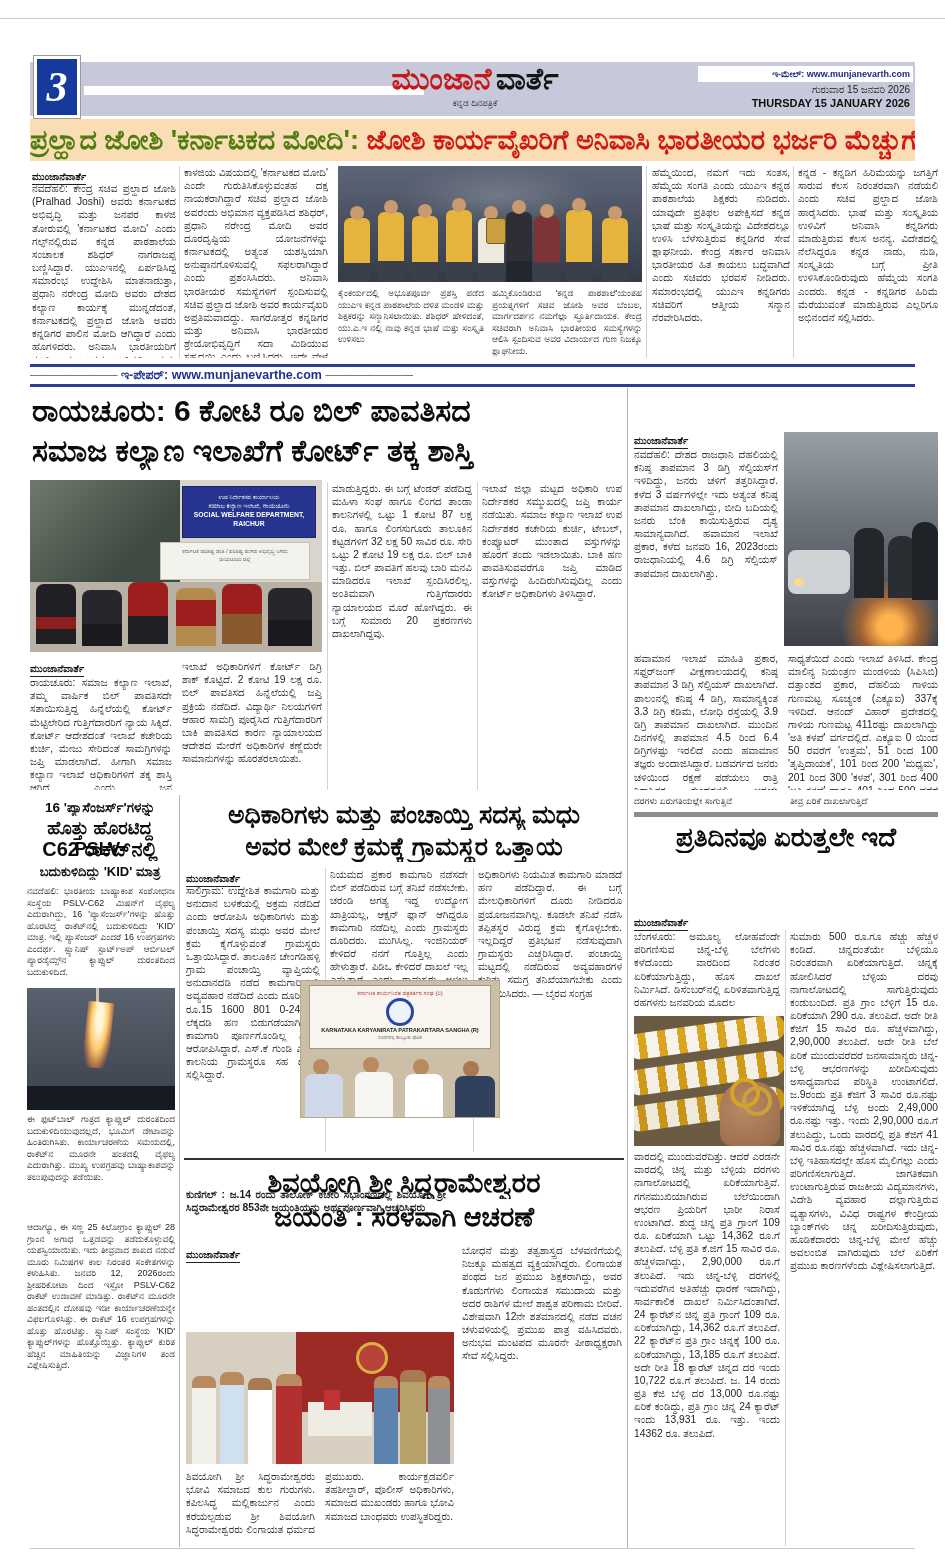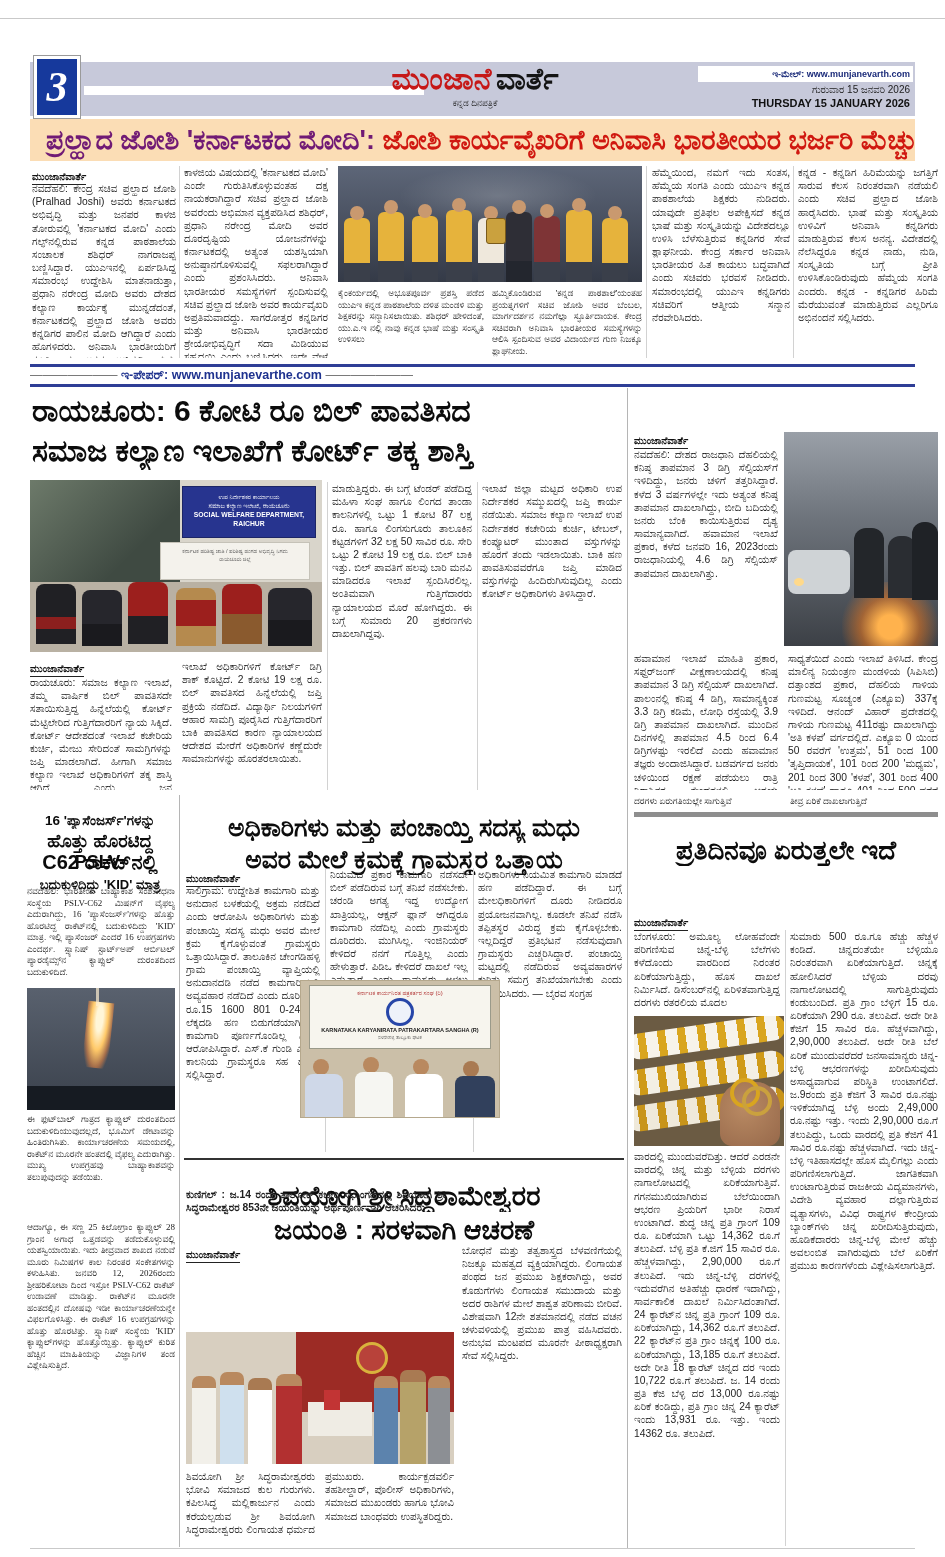--- a/index.html
+++ b/index.html
@@ -1,23 +1,23 @@
 <!DOCTYPE html>
 <html><head>
 <meta charset="utf-8">
 <style>
   html,body{margin:0;padding:0;background:#e8e8e8;}
   .page{position:relative;width:945px;height:1557px;background:#ffffff;margin:0 auto;
         font-family:"Liberation Sans", sans-serif;overflow:hidden;}
   .abs{position:absolute;}
   .txt{font-size:10.3px;line-height:1.28;text-align:justify;color:#1d1d1d;overflow:hidden;}
-  .small{font-size:9px;font-family:Liberation Serif, serif;}
+  .small{font-size:9px;}
   .byl{font-weight:bold;font-size:10px;color:#111;border-bottom:1.5px solid #222;display:inline-block;padding-bottom:1px;}
   .hl{font-weight:800;color:#0c0c0c;white-space:nowrap;overflow:hidden;}
-  .center{text-align:center;margin-top:13px;}
+  .center{text-align:center;}
   .vrule{width:1px;background:#b5b5b5;}
   .lrule{width:1px;background:#d2d2d2;}
   .photo{overflow:hidden;}
   .photo span{position:absolute;display:block;}
   .epaper{border-top:3px solid #2e3e96;border-bottom:3px solid #2e3e96;background:#fff;
           text-align:left;font-weight:bold;font-size:12.5px;color:#1f338f;line-height:17px;}
   .epaper::before{content:"———————  ";color:#666;font-weight:normal;}
   .epaper::after{content:"  ———————";color:#666;font-weight:normal;}
 </style>
 </head>
@@ -36,21 +36,21 @@
       <span style="font-size:30px;font-weight:800;color:#c61817;">ಮುಂಜಾನೆ</span>
       <span style="font-size:30px;font-weight:800;color:#141414;">ವಾರ್ತೆ</span>
       <div style="font-size:9px;color:#222;margin-top:1px;">ಕನ್ನಡ ದಿನಪತ್ರಿಕೆ</div>
     </div>
   </div>
   <div class="abs" style="left:34px;top:56px;width:46px;height:62px;background:#16399c;border:3px solid #ffffff;outline:1px solid #9a9a9a;box-sizing:border-box;text-align:center;">
     <span style="font-family:'Liberation Serif',serif;font-style:italic;font-weight:800;font-size:42px;color:#ffffff;line-height:56px;">3</span>
   </div>
 
   <div class="abs" style="left:30px;top:119px;width:885px;height:42px;background:#fbddb5;text-align:center;white-space:nowrap;overflow:hidden;">
-    <span style="font-size:27px;font-weight:800;color:#701a75;line-height:42px;margin-left:16px;">ಪ್ರಲ್ಹಾದ ಜೋಶಿ 'ಕರ್ನಾಟಕದ ಮೋದಿ': </span><span style="font-size:27px;font-weight:800;color:#d01810;line-height:42px;">ಜೋಶಿ ಕಾರ್ಯವೈಖರಿಗೆ ಅನಿವಾಸಿ ಭಾರತೀಯರ ಭರ್ಜರಿ ಮೆಚ್ಚುಗೆ</span>
+    <span style="font-size:27px;font-weight:800;color:#4d7c0f;line-height:42px;">ಪ್ರಲ್ಹಾದ ಜೋಶಿ 'ಕರ್ನಾಟಕದ ಮೋದಿ': </span><span style="font-size:27px;font-weight:800;color:#d01810;line-height:42px;">ಜೋಶಿ ಕಾರ್ಯವೈಖರಿಗೆ ಅನಿವಾಸಿ ಭಾರತೀಯರ ಭರ್ಜರಿ ಮೆಚ್ಚುಗೆ</span>
   </div>
 
   <div class="abs" style="left:32px;top:166px;width:144px;"><span class="byl">ಮುಂಜಾನೆವಾರ್ತೆ</span></div>
   <div class="abs txt" style="left:32px;top:182px;width:144px;height:176px;">ನವದೆಹಲಿ: ಕೇಂದ್ರ ಸಚಿವ ಪ್ರಲ್ಹಾದ ಜೋಶಿ (Pralhad Joshi) ಅವರು ಕರ್ನಾಟಕದ ಅಭಿವೃದ್ಧಿ ಮತ್ತು ಜನಪರ ಕಾಳಜಿ ತೋರುವಲ್ಲಿ 'ಕರ್ನಾಟಕದ ಮೋದಿ' ಎಂದು ಗಲ್ಫ್‌ನಲ್ಲಿರುವ ಕನ್ನಡ ಪಾಠಶಾಲೆಯ ಸಂಚಾಲಕ ಶಶಿಧರ್ ನಾಗರಾಜಪ್ಪ ಬಣ್ಣಿಸಿದ್ದಾರೆ. ಯುಎಇನಲ್ಲಿ ಏರ್ಪಡಿಸಿದ್ದ ಸಮಾರಂಭ ಉದ್ದೇಶಿಸಿ ಮಾತನಾಡುತ್ತಾ, ಪ್ರಧಾನಿ ನರೇಂದ್ರ ಮೋದಿ ಅವರು ದೇಶದ ಕಲ್ಯಾಣ ಕಾರ್ಯಕ್ಕೆ ಮುನ್ನಡೆದಂತೆ, ಕರ್ನಾಟಕದಲ್ಲಿ ಪ್ರಲ್ಹಾದ ಜೋಶಿ ಅವರು ಕನ್ನಡಿಗರ ಪಾಲಿನ ಮೋದಿ ಆಗಿದ್ದಾರೆ ಎಂದು ಹೊಗಳಿದರು. ಅನಿವಾಸಿ ಭಾರತೀಯರಿಗೆ ಸ್ಫೂರ್ತಿ ಕರ್ನಾಟಕದ ಅಭಿವೃದ್ಧಿ ಮತ್ತು ಜನಪರ</div>
   <div class="abs txt" style="left:184px;top:166px;width:144px;height:192px;">ಕಾಳಜಿಯ ವಿಷಯದಲ್ಲಿ 'ಕರ್ನಾಟಕದ ಮೋದಿ' ಎಂದೇ ಗುರುತಿಸಿಕೊಳ್ಳುವಂತಹ ದಕ್ಷ ನಾಯಕರಾಗಿದ್ದಾರೆ ಸಚಿವ ಪ್ರಲ್ಹಾದ ಜೋಶಿ ಅವರೆಂದು ಅಭಿಮಾನ ವ್ಯಕ್ತಪಡಿಸಿದ ಶಶಿಧರ್, ಪ್ರಧಾನಿ ನರೇಂದ್ರ ಮೋದಿ ಅವರ ದೂರದೃಷ್ಟಿಯ ಯೋಜನೆಗಳನ್ನು ಕರ್ನಾಟಕದಲ್ಲಿ ಅತ್ಯಂತ ಯಶಸ್ವಿಯಾಗಿ ಅನುಷ್ಠಾನಗೊಳಿಸುವಲ್ಲಿ ಸಫಲರಾಗಿದ್ದಾರೆ ಎಂದು ಪ್ರಶಂಸಿಸಿದರು. ಅನಿವಾಸಿ ಭಾರತೀಯರ ಸಮಸ್ಯೆಗಳಿಗೆ ಸ್ಪಂದಿಸುವಲ್ಲಿ ಸಚಿವ ಪ್ರಲ್ಹಾದ ಜೋಶಿ ಅವರ ಕಾರ್ಯವೈಖರಿ ಅಪ್ರತಿಮವಾದದ್ದು. ಸಾಗರೋತ್ತರ ಕನ್ನಡಿಗರ ಮತ್ತು ಅನಿವಾಸಿ ಭಾರತೀಯರ ಶ್ರೇಯೋಭಿವೃದ್ಧಿಗೆ ಸದಾ ಮಿಡಿಯುವ ಸಹೃದಯಿ ಎಂದು ಬಣ್ಣಿಸಿದರು. ಇದೇ ವೇಳೆ ವಿದೇಶದಲ್ಲಿ ಕನ್ನಡ ಪಸರಿಸುವ</div>
 
   <div class="abs photo" style="left:338px;top:166px;width:304px;height:116px;background:linear-gradient(#5d6678,#343a47);">
     <span style="left:60px;top:0;width:200px;height:60px;background:radial-gradient(ellipse,rgba(255,255,255,0.18),transparent 70%);"></span>
     <span style="left:6px;bottom:0;width:26px;height:64px;background:linear-gradient(#e6b33c 0 70%,#3a3f4a 70%);border-radius:6px 6px 0 0;"></span>
     <span style="left:12px;bottom:62px;width:14px;height:14px;background:#c9996f;border-radius:50%;"></span>
@@ -191,21 +191,21 @@
     <span style="left:214px;top:38px;width:26px;height:94px;background:linear-gradient(#a97a52 0 13%,#b6a269 13%);border-radius:7px 7px 0 0;"></span>
     <span style="left:242px;top:44px;width:22px;height:88px;background:linear-gradient(#b9895f 0 14%,#8c8f94 14%);border-radius:7px 7px 0 0;"></span>
   </div>
   <div class="abs txt" style="left:186px;top:1470px;width:268px;height:76px;column-count:2;column-gap:10px;">ಶಿವಯೋಗಿ ಶ್ರೀ ಸಿದ್ಧರಾಮೇಶ್ವರರು ಭೋವಿ ಸಮಾಜದ ಕುಲ ಗುರುಗಳು. ಕಪಿಲಸಿದ್ಧ ಮಲ್ಲಿಕಾರ್ಜುನ ಎಂದು ಕರೆಯಲ್ಪಡುವ ಶ್ರೀ ಶಿವಯೋಗಿ ಸಿದ್ಧರಾಮೇಶ್ವರರು ಲಿಂಗಾಯತ ಧರ್ಮದ ಪ್ರಮುಖರು. ಕಾರ್ಯಕ್ಬಡವರ್ಲಿ ತಹಶೀಲ್ದಾರ್, ಪೊಲೀಸ್ ಅಧಿಕಾರಿಗಳು, ಸಮಾಜದ ಮುಖಂಡರು ಹಾಗೂ ಭೋವಿ ಸಮಾಜದ ಬಾಂಧವರು ಉಪಸ್ಥಿತರಿದ್ದರು.</div>
 
   <div class="abs txt small" style="left:634px;top:796px;width:144px;height:12px;white-space:nowrap;">ದರಗಳು ಏರುಗತಿಯಲ್ಲೇ ಸಾಗುತ್ತಿವೆ</div>
   <div class="abs txt small" style="left:790px;top:796px;width:148px;height:12px;white-space:nowrap;">ತೀವ್ರ ಏರಿಕೆ ದಾಖಲಾಗುತ್ತಿದೆ</div>
   <div class="abs" style="left:634px;top:812px;width:304px;height:5px;background:#8e8e8e;"></div>
   <div class="abs hl center" style="left:634px;top:822px;width:304px;font-size:26px;">ಪ್ರತಿದಿನವೂ ಏರುತ್ತಲೇ ಇದೆ</div>
   <div class="abs" style="left:634px;top:912px;width:146px;"><span class="byl">ಮುಂಜಾನೆವಾರ್ತೆ</span></div>
-  <div class="abs txt" style="left:634px;top:930px;width:146px;height:84px;">ಬೆಂಗಳೂರು: ಅಮೂಲ್ಯ ಲೋಹವೆಂದೇ ಪರಿಗಣಿಸುವ ಚಿನ್ನ-ಬೆಳ್ಳಿ ಬೆಲೆಗಳು ಕಳೆದೊಂದು ವಾರದಿಂದ ನಿರಂತರ ಏರಿಕೆಯಾಗುತ್ತಿದ್ದು, ಹೊಸ ದಾಖಲೆ ನಿರ್ಮಿಸಿದೆ. ಡಿಸೆಂಬರ್‌ನಲ್ಲಿ ಏರಿಳಿತವಾಗುತ್ತಿದ್ದ ದರಗಳು ರತರಲಿಯ ಮೊದಲ</div>
+  <div class="abs txt" style="left:634px;top:930px;width:146px;height:84px;">ಬೆಂಗಳೂರು: ಅಮೂಲ್ಯ ಲೋಹವೆಂದೇ ಪರಿಗಣಿಸುವ ಚಿನ್ನ-ಬೆಳ್ಳಿ ಬೆಲೆಗಳು ಕಳೆದೊಂದು ವಾರದಿಂದ ನಿರಂತರ ಏರಿಕೆಯಾಗುತ್ತಿದ್ದು, ಹೊಸ ದಾಖಲೆ ನಿರ್ಮಿಸಿದೆ. ಡಿಸೆಂಬರ್‌ನಲ್ಲಿ ಏರಿಳಿತವಾಗುತ್ತಿದ್ದ ರಹಗಳನು ಜನವರಿಯ ಮೊದಲ</div>
 
   <div class="abs photo" style="left:634px;top:1016px;width:150px;height:130px;background:#6b5b43;">
     <span style="left:-8px;top:8px;width:160px;height:26px;border-radius:13px;background:repeating-linear-gradient(90deg,#f7f3ea 0 12px,#d9a51f 12px 20px);transform:rotate(-8deg);"></span>
     <span style="left:-8px;top:44px;width:160px;height:26px;border-radius:13px;background:repeating-linear-gradient(90deg,#f3efe4 0 12px,#cf9a18 12px 20px);transform:rotate(-8deg);"></span>
     <span style="left:-8px;top:80px;width:160px;height:26px;border-radius:13px;background:repeating-linear-gradient(90deg,#efe9da 0 12px,#c8941a 12px 20px);transform:rotate(-8deg);"></span>
     <span style="left:86px;top:66px;width:60px;height:64px;background:radial-gradient(circle at 40% 40%,#b98a63,#96684a);border-radius:40% 40% 20% 20%;"></span>
     <span style="left:96px;top:62px;width:22px;height:22px;border:4px solid #d9a51f;border-radius:50%;"></span>
     <span style="left:108px;top:70px;width:22px;height:22px;border:4px solid #caa13e;border-radius:50%;"></span>
   </div>
   <div class="abs txt" style="left:634px;top:1150px;width:146px;height:396px;">ವಾರದಲ್ಲಿ ಮುಂದುವರೆದಿತ್ತು. ಆದರೆ ಎರಡನೇ ವಾರದಲ್ಲಿ ಚಿನ್ನ ಮತ್ತು ಬೆಳ್ಳಿಯ ದರಗಳು ನಾಗಾಲೋಟದಲ್ಲಿ ಏರಿಕೆಯಾಗುತ್ತಿವೆ. ಗಗನಮುಖಿಯಾಗಿರುವ ಬೆಲೆಯಿಂದಾಗಿ ಆಭರಣ ಪ್ರಿಯರಿಗೆ ಭಾರೀ ನಿರಾಸೆ ಉಂಟಾಗಿದೆ. ಶುದ್ಧ ಚಿನ್ನ ಪ್ರತಿ ಗ್ರಾಂಗೆ 109 ರೂ. ಏರಿಕೆಯಾಗಿ ಒಟ್ಟು 14,362 ರೂ.ಗೆ ತಲುಪಿದೆ. ಬೆಳ್ಳಿ ಪ್ರತಿ ಕೆ.ಜಿಗೆ 15 ಸಾವಿರ ರೂ. ಹೆಚ್ಚಳವಾಗಿದ್ದು, 2,90,000 ರೂ.ಗೆ ತಲುಪಿದೆ. ಇದು ಚಿನ್ನ-ಬೆಳ್ಳಿ ದರಗಳಲ್ಲಿ ಇದುವರೆಗಿನ ಅತಿಹೆಚ್ಚು ಧಾರಣೆ ಇದಾಗಿದ್ದು, ಸಾರ್ವಕಾಲಿಕ ದಾಖಲೆ ನಿರ್ಮಿಸಿದಂತಾಗಿದೆ. 24 ಕ್ಯಾರೆಟ್‌ನ ಚಿನ್ನ ಪ್ರತಿ ಗ್ರಾಂಗೆ 109 ರೂ. ಏರಿಕೆಯಾಗಿದ್ದು, 14,362 ರೂ.ಗೆ ತಲುಪಿದೆ. 22 ಕ್ಯಾರೆಟ್‌ನ ಪ್ರತಿ ಗ್ರಾಂ ಚಿನ್ನಕ್ಕೆ 100 ರೂ. ಏರಿಕೆಯಾಗಿದ್ದು, 13,185 ರೂ.ಗೆ ತಲುಪಿದೆ. ಅದೇ ರೀತಿ 18 ಕ್ಯಾರೆಟ್ ಚಿನ್ನದ ದರ ಇಂದು 10,722 ರೂ.ಗೆ ತಲುಪಿದೆ. ಜ. 14 ರಂದು ಪ್ರತಿ ಕೆಜಿ ಬೆಳ್ಳಿ ದರ 13,000 ರೂ.ನಷ್ಟು ಏರಿಕೆ ಕಂಡಿದ್ದು, ಪ್ರತಿ ಗ್ರಾಂ ಚಿನ್ನ 24 ಕ್ಯಾರೆಟ್ ಇಂದು 13,931 ರೂ. ಇತ್ತು. ಇಂದು 14362 ರೂ. ತಲುಪಿದೆ.</div>

